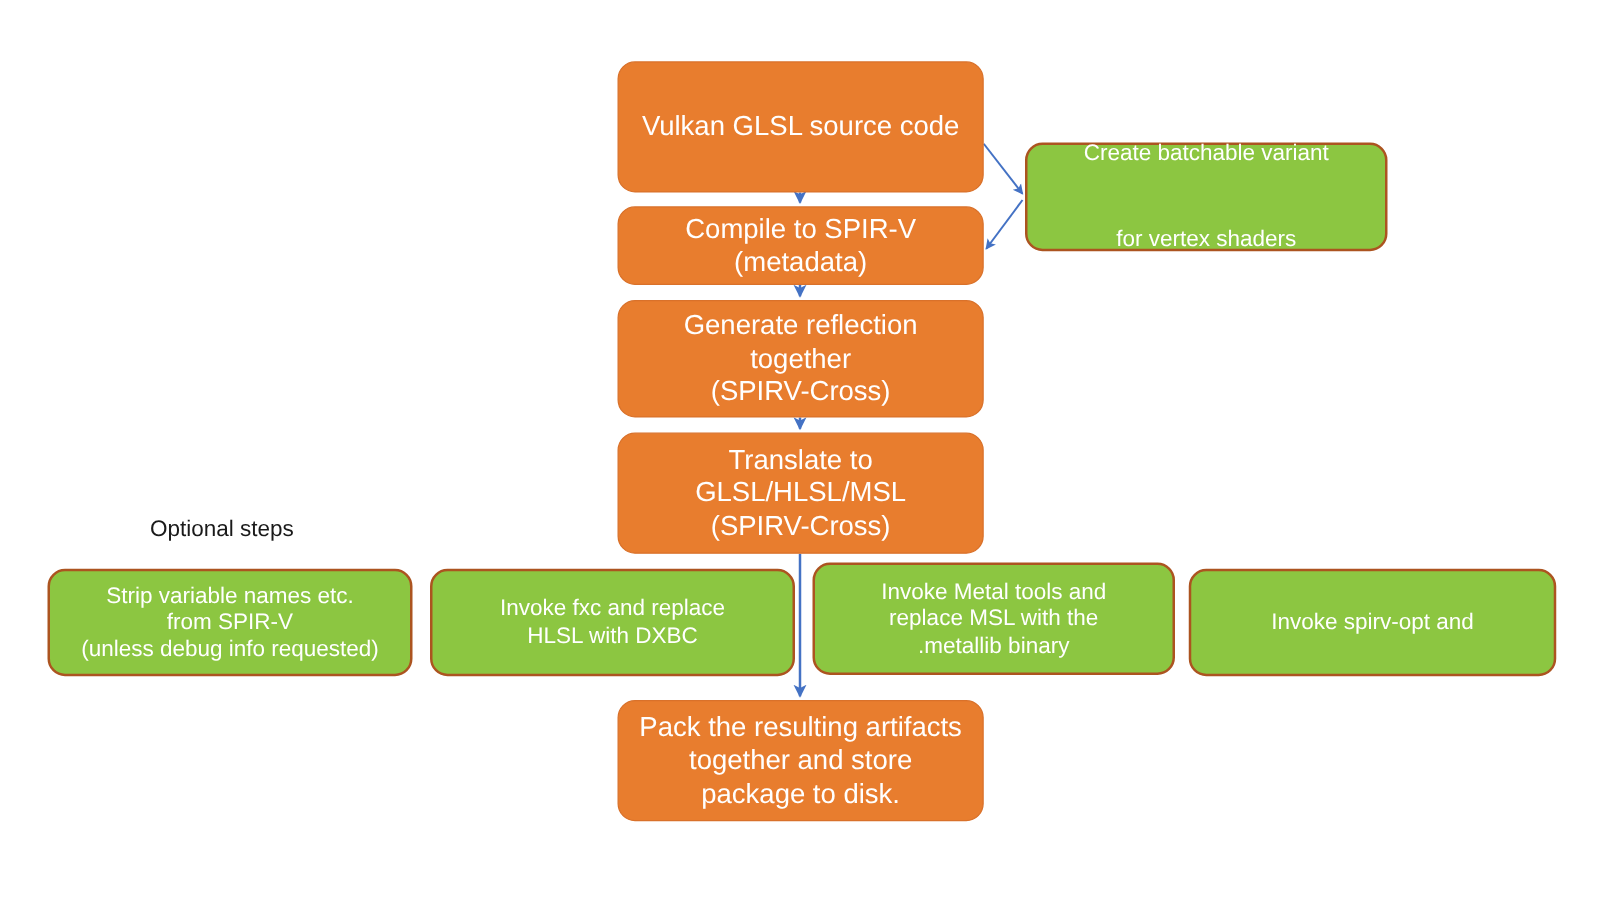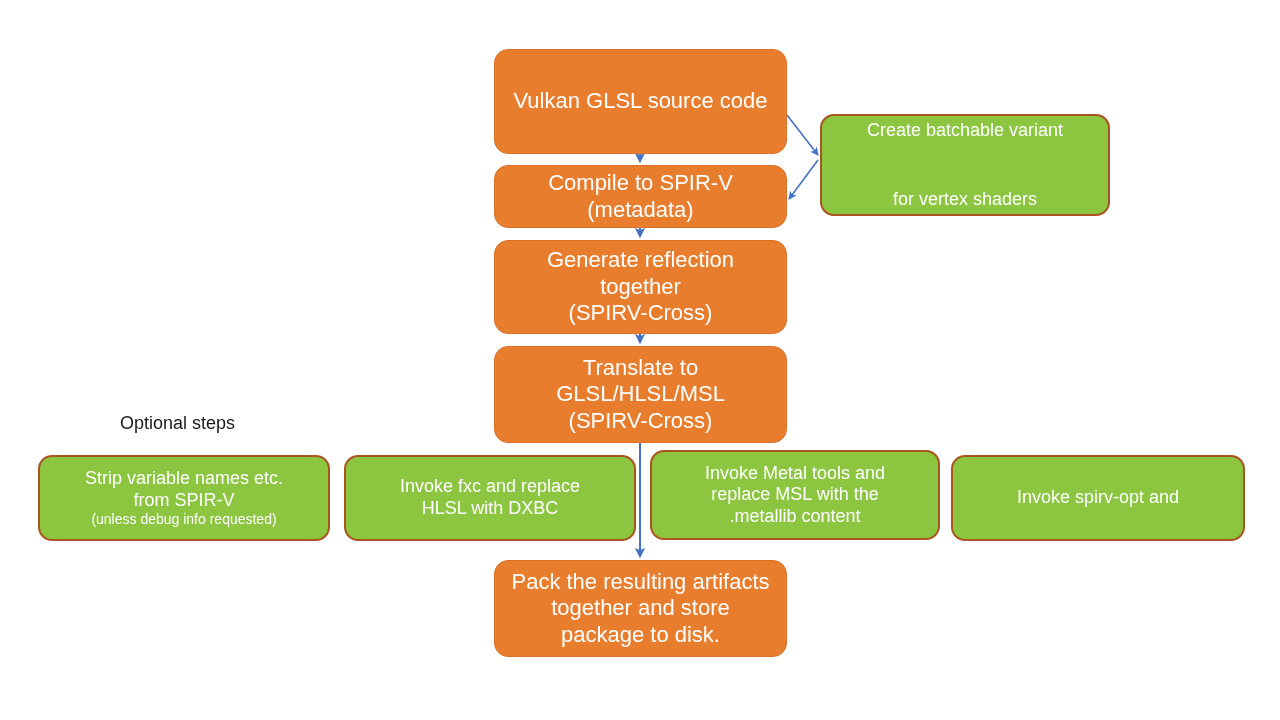--- a/index.html
+++ b/index.html
@@ -61,21 +61,21 @@
     border: 2px solid #AC5420;
     font-size: 18px;
   }
 
   .node .line {
     display: block;
     white-space: nowrap;
   }
 
   .node .line.small {
-    font-size: 14px;
+    font-size: 18px;
   }
 
   .section-label {
     position: absolute;
     color: #1a1a1a;
     font-size: 18px;
     z-index: 2;
     white-space: nowrap;
   }
 </style>
@@ -120,40 +120,40 @@
     <span class="line">together</span>
     <span class="line">(SPIRV-Cross)</span>
   </div>
 
   <div class="node orange" style="left:494px; top:346px; width:293px; height:97px;">
     <span class="line">Translate to</span>
     <span class="line">GLSL/HLSL/MSL</span>
     <span class="line">(SPIRV-Cross)</span>
   </div>
 
-  <div class="node green" style="left:820px; top:114px; width:290px; height:102px;gap:47px;">
+  <div class="node green" style="left:820px; top:114px; width:290px; height:87px;gap:47px;">
     <span class="line">Create batchable variant</span>
     <span class="line">for vertex shaders</span>
   </div>
 
   <div class="node green" style="left:38px; top:455px; width:292px; height:86px;">
     <span class="line">Strip variable names etc.</span>
     <span class="line">from SPIR-V</span>
     <span class="line small">(unless debug info requested)</span>
   </div>
 
   <div class="node green" style="left:344px; top:455px; width:292px; height:86px;">
     <span class="line">Invoke fxc and replace</span>
     <span class="line">HLSL with DXBC</span>
   </div>
 
   <div class="node green" style="left:650px; top:450px; width:290px; height:90px;">
     <span class="line">Invoke Metal tools and</span>
     <span class="line">replace MSL with the</span>
-    <span class="line">.metallib content</span>
+    <span class="line">.metallib binary</span>
   </div>
 
   <div class="node green" style="left:951px; top:455px; width:294px; height:86px;">
     <span class="line">Invoke spirv-opt and</span>
   </div>
 
   <div class="node orange" style="left:494px; top:560px; width:293px; height:97px;">
     <span class="line">Pack the resulting artifacts</span>
     <span class="line">together and store</span>
     <span class="line">package to disk.</span>

